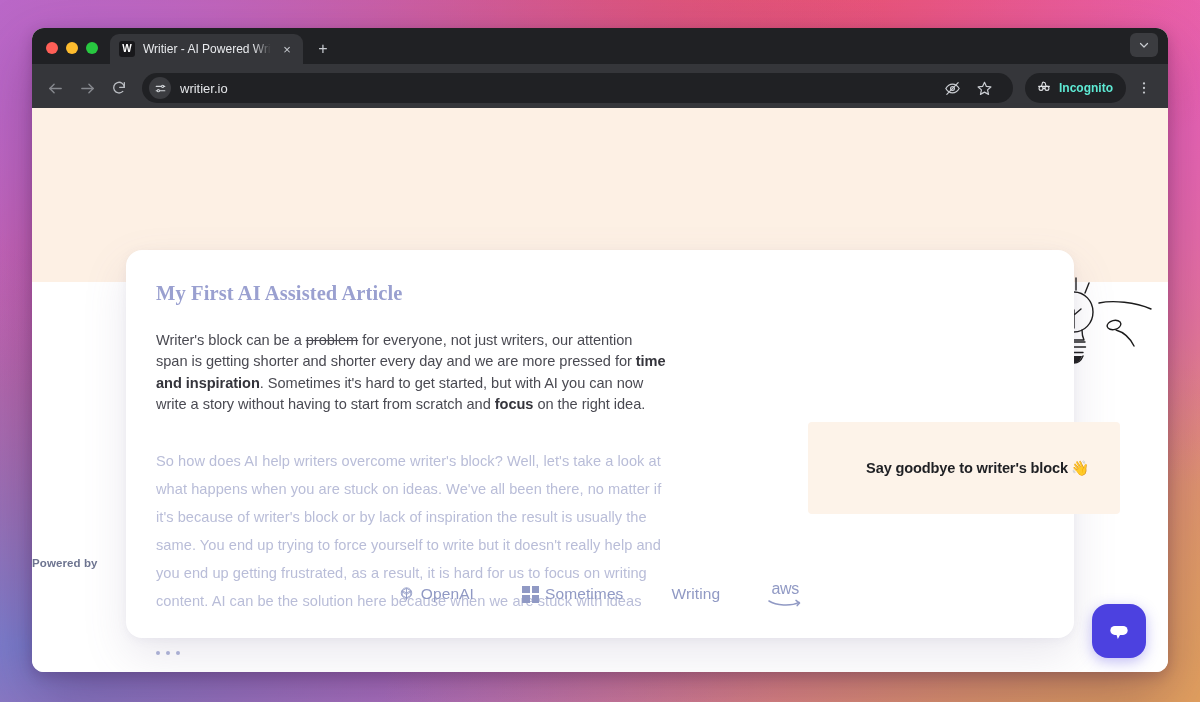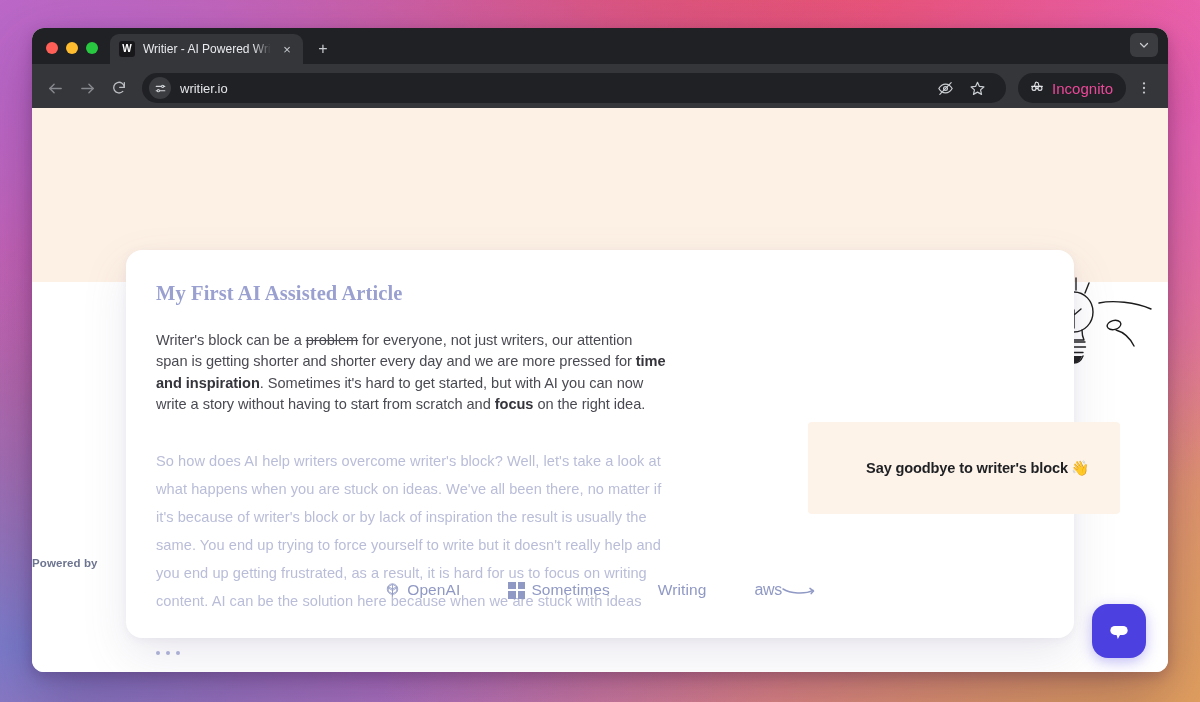--- a/index.html
+++ b/index.html
@@ -164,21 +164,21 @@
   .incognito-pill {
     height: 30px;
     background: #202124;
     border-radius: 15px;
     display: flex;
     align-items: center;
     gap: 7px;
     padding: 0 13px 0 11px;
     margin-left: 4px;
   }
-  .incognito-pill span.lbl { color: #ec4899; font-size: 15px; white-space: nowrap; }
+  .incognito-pill span.lbl { color: #5eead4; font-size: 12px; white-space: nowrap; font-weight: bold; }
   .kebab {
     width: 28px; height: 30px;
     display: flex; align-items: center; justify-content: center;
     color: #c3c6ca;
     margin-left: 2px;
   }
 
   
   .viewport {
     position: relative;
@@ -472,21 +472,21 @@
               <i></i>
             </span>
           <span class="logo-text thin">Sometimes</span>
         </div>
 
         <div class="logo">
           <span class="logo-text thin">Writing</span>
         </div>
 
         <div class="logo">
-          <span style="display:flex;flex-direction:row;align-items:center;line-height:1;">
+          <span style="display:flex;flex-direction:column;align-items:center;line-height:1;">
             <span class="logo-text thin" style="font-size:16px;letter-spacing:-0.4px;">aws</span>
             <svg width="34" height="9" viewBox="0 0 34 9" fill="none" stroke="#9099c4" stroke-width="1.5" stroke-linecap="round" style="margin-top:1px;">
                 <path d="M1 3c7 4.6 22 5.4 30 1.4"></path>
                 <path d="M28 2.4l3.4 2.6-2.2 2.6"></path>
               </svg>
           </span>
         </div>
 
       </div>
     </div>

